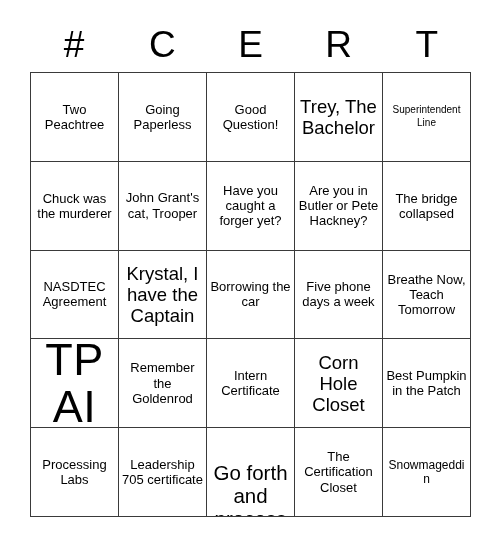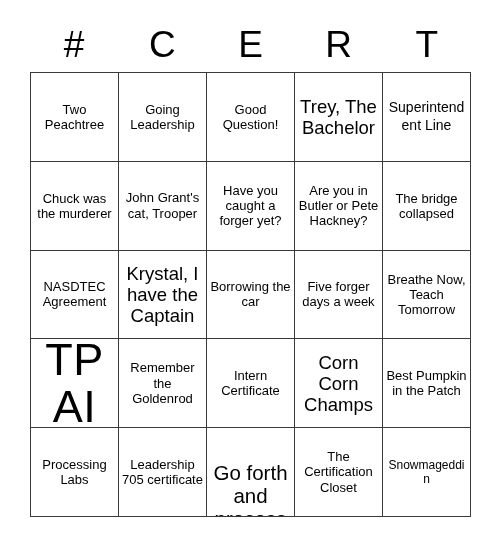--- a/index.html
+++ b/index.html
@@ -61,21 +61,21 @@
     background: #ffffff;
   }
   .cell-text {
     display: block;
     width: 100%;
     line-height: 1.15;
     word-wrap: break-word;
   }
 
   
-  .fs-xs   { font-size: 14px; line-height: 1.25; }
+  .fs-xs   { font-size: 10px; line-height: 1.25; }
   .fs-s    { font-size: 12px; line-height: 1.2; }
   .fs-sm   { font-size: 13px; line-height: 1.18; }
   .fs-m    { font-size: 13px; line-height: 1.16; }
   .fs-l    { font-size: 18.5px; line-height: 1.14; }
   .fs-xl   { font-size: 20.5px; line-height: 1.14; margin-top: 47px; }
   .fs-xxl  { font-size: 45px;  line-height: 1.05; letter-spacing: 0.5px; }
 </style>
 </head>
 <body>
 
@@ -88,21 +88,21 @@
     <div class="header-letter">R</div>
     <div class="header-letter">T</div>
   </div>
 
   <div id="bingo-grid">
 
     <div class="bingo-cell">
       <span class="cell-text fs-m">Two Peachtree</span>
     </div>
     <div class="bingo-cell">
-      <span class="cell-text fs-m">Going Leadership</span>
+      <span class="cell-text fs-m">Going Paperless</span>
     </div>
     <div class="bingo-cell">
       <span class="cell-text fs-m">Good Question!</span>
     </div>
     <div class="bingo-cell">
       <span class="cell-text fs-l">Trey, The Bachelor</span>
     </div>
     <div class="bingo-cell">
       <span class="cell-text fs-xs">Superintendent Line</span>
     </div>
@@ -126,37 +126,37 @@
     <div class="bingo-cell">
       <span class="cell-text fs-sm">NASDTEC Agreement</span>
     </div>
     <div class="bingo-cell">
       <span class="cell-text fs-l">Krystal, I have the Captain</span>
     </div>
     <div class="bingo-cell">
       <span class="cell-text fs-m">Borrowing the car</span>
     </div>
     <div class="bingo-cell">
-      <span class="cell-text fs-sm">Five forger days a week</span>
+      <span class="cell-text fs-sm">Five phone days a week</span>
     </div>
     <div class="bingo-cell">
       <span class="cell-text fs-sm">Breathe Now, Teach Tomorrow</span>
     </div>
 
     <div class="bingo-cell">
       <span class="cell-text fs-xxl">TPAI</span>
     </div>
     <div class="bingo-cell">
       <span class="cell-text fs-sm">Remember the Goldenrod</span>
     </div>
     <div class="bingo-cell">
       <span class="cell-text fs-m">Intern Certificate</span>
     </div>
     <div class="bingo-cell">
-      <span class="cell-text fs-l">Corn Corn Champs</span>
+      <span class="cell-text fs-l">Corn Hole Closet</span>
     </div>
     <div class="bingo-cell">
       <span class="cell-text fs-sm">Best Pumpkin in the Patch</span>
     </div>
 
     <div class="bingo-cell">
       <span class="cell-text fs-m">Processing Labs</span>
     </div>
     <div class="bingo-cell">
       <span class="cell-text fs-sm">Leadership 705 certificate</span>

